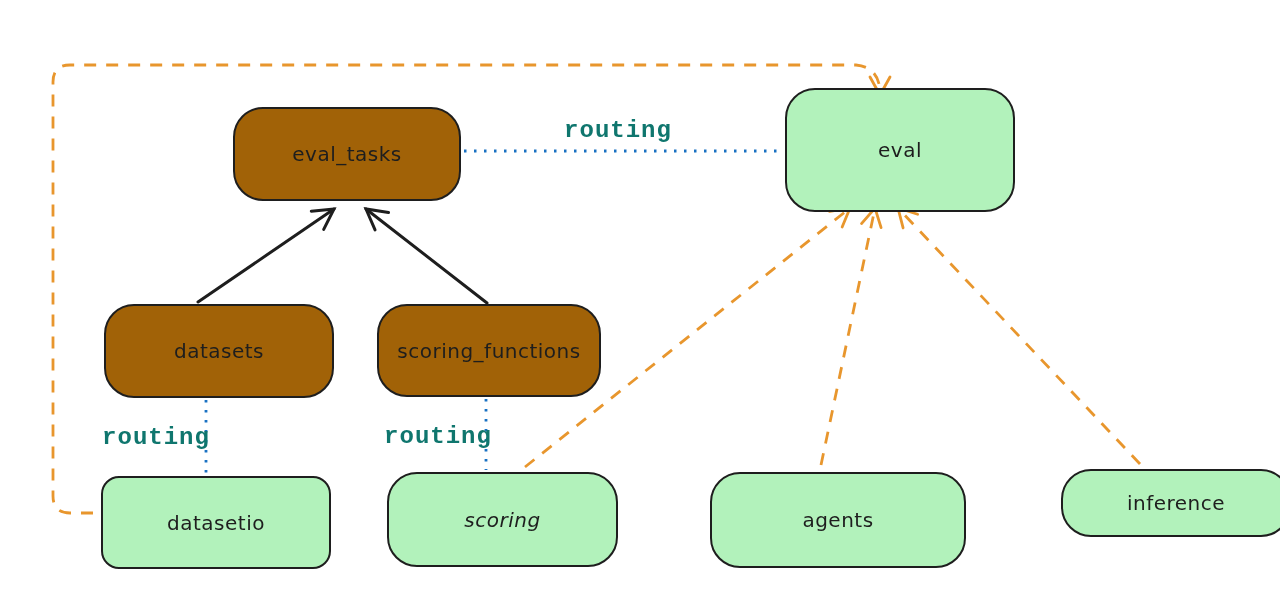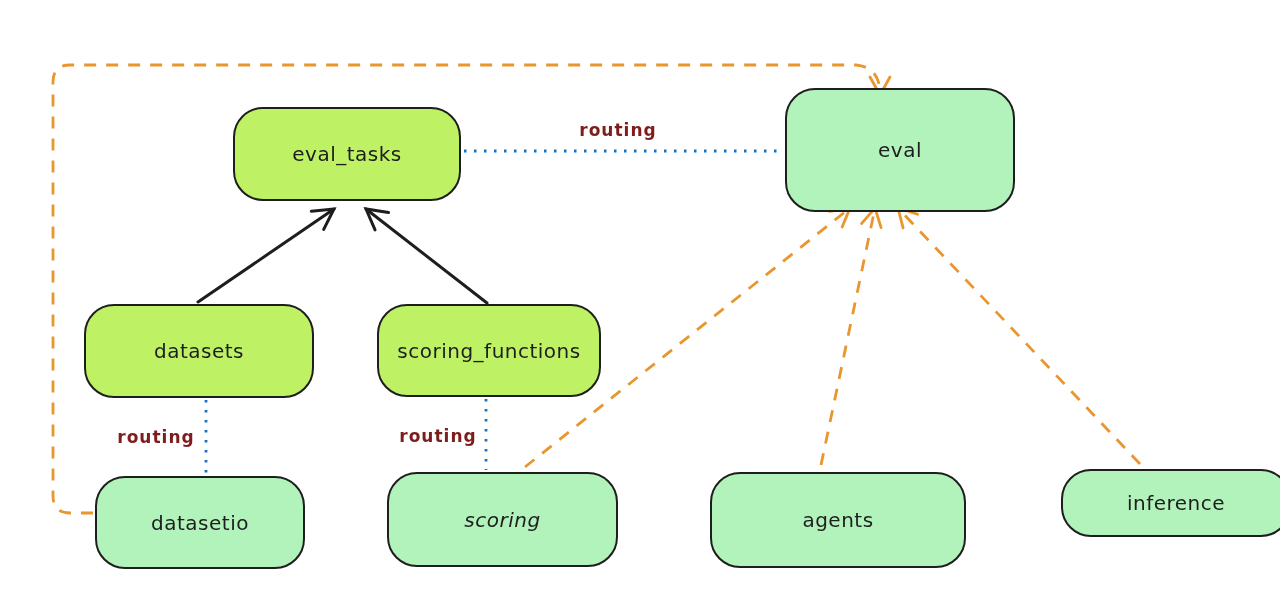--- a/index.html
+++ b/index.html
@@ -28,31 +28,32 @@
     border: 2.5px solid #1e1e1e;
     border-radius: 30px;
     display: flex;
     align-items: center;
     justify-content: center;
     font-size: 20px;
     letter-spacing: 0.5px;
     color: #1e1e1e;
     z-index: 2;
   }
-  .node-blue  { background: #bef264; }
+  .node-blue  { background: #a16207; }
   .node-green { background: #b2f2bb; }
   .edge-label {
     position: absolute;
     transform: translate(-50%, -50%);
-    color: #7f1d1d;
-    font-size: 17px;
+    color: #0f766e;
+    font-size: 24px;
     font-weight: 700;
     letter-spacing: 1px;
     z-index: 3;
     white-space: nowrap;
+    font-family: Liberation Mono, monospace;
   }
 </style>
 </head>
 <body>
 
 <div class="canvas">
 
   <svg class="connectors" viewBox="0 0 1280 596" xmlns="http://www.w3.org/2000/svg">
     <defs>
       <marker id="arrowBlack" markerUnits="userSpaceOnUse" markerWidth="32" markerHeight="32" viewBox="0 0 32 32" refX="26" refY="16" orient="auto">
@@ -77,29 +78,29 @@
   </svg>
 
   <div class="node node-blue" style="left:233px; top:107px; width:228px; height:94px;">
     <span>eval_tasks</span>
   </div>
 
   <div class="node node-green" style="left:785px; top:88px; width:230px; height:124px;">
     <span>eval</span>
   </div>
 
-  <div class="node node-blue" style="left:84px; top:304px; width:230px; height:94px;">
+  <div class="node node-blue" style="left:104px; top:304px; width:230px; height:94px;">
     <span>datasets</span>
   </div>
 
   <div class="node node-blue" style="left:377px; top:304px; width:224px; height:93px;">
     <span>scoring_functions</span>
   </div>
 
-  <div class="node node-green" style="left:95px; top:476px; width:210px; height:93px;">
+  <div class="node node-green" style="left:101px; top:476px; width:230px; height:93px;border-radius:18px;">
     <span>datasetio</span>
   </div>
 
   <div class="node node-green" style="left:387px; top:472px; width:231px; height:95px;font-style:italic;">
     <span>scoring</span>
   </div>
 
   <div class="node node-green" style="left:710px; top:472px; width:256px; height:96px;">
     <span>agents</span>
   </div>

